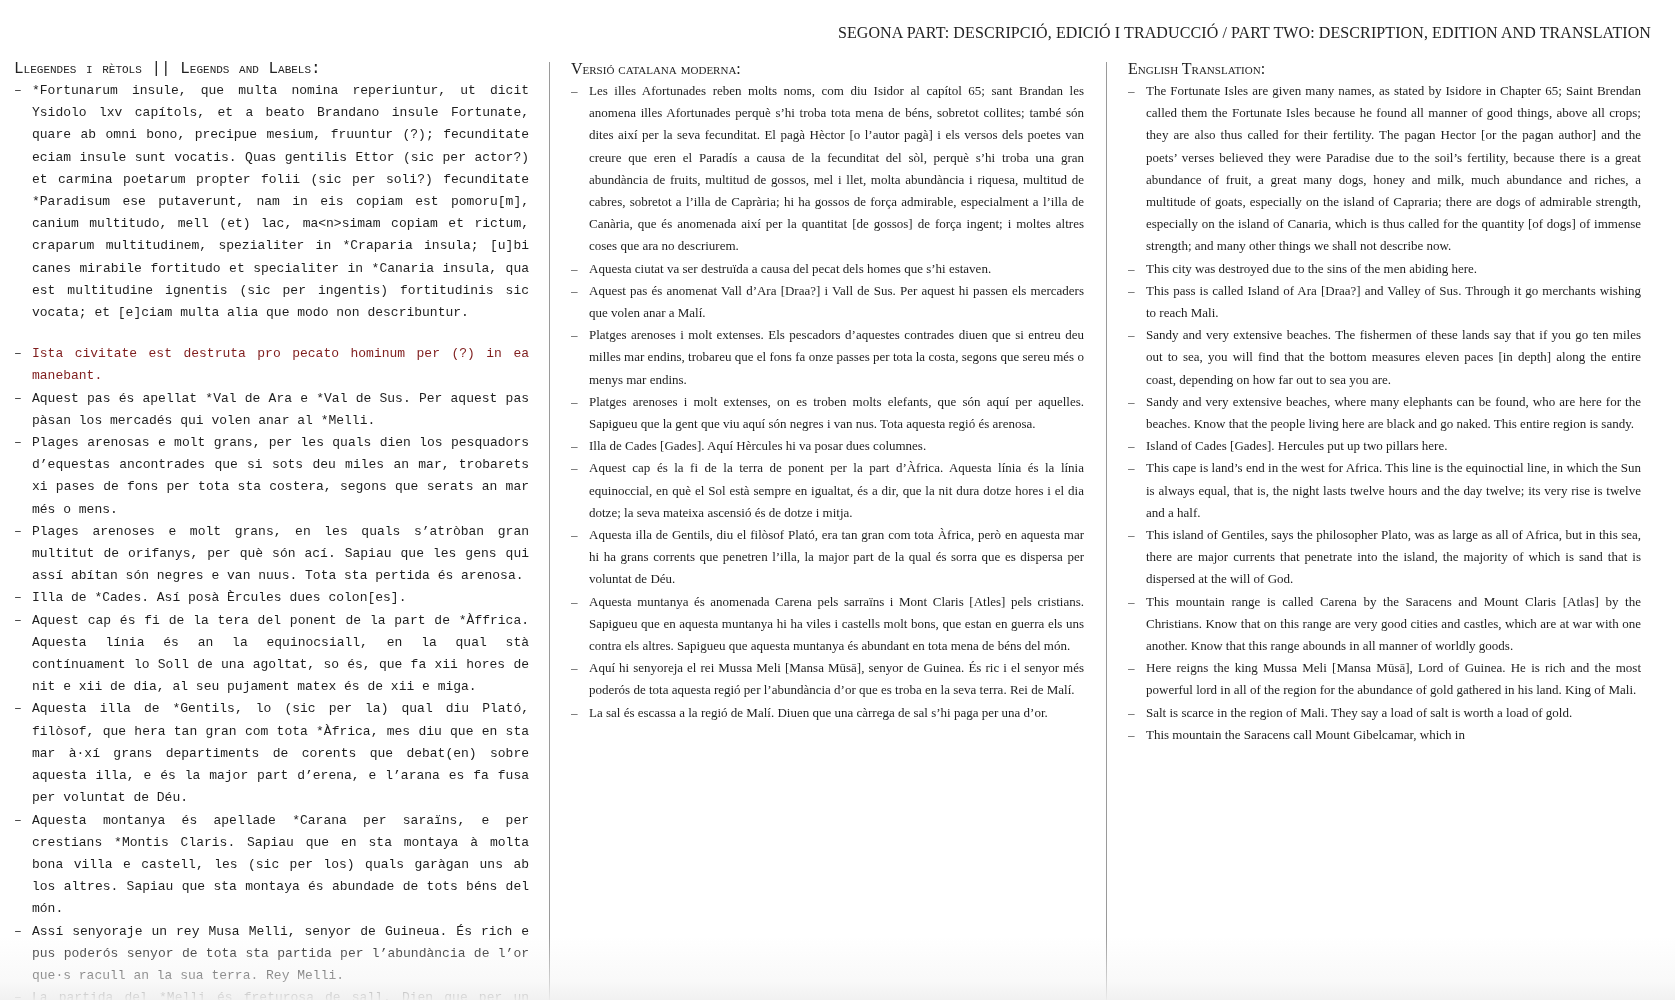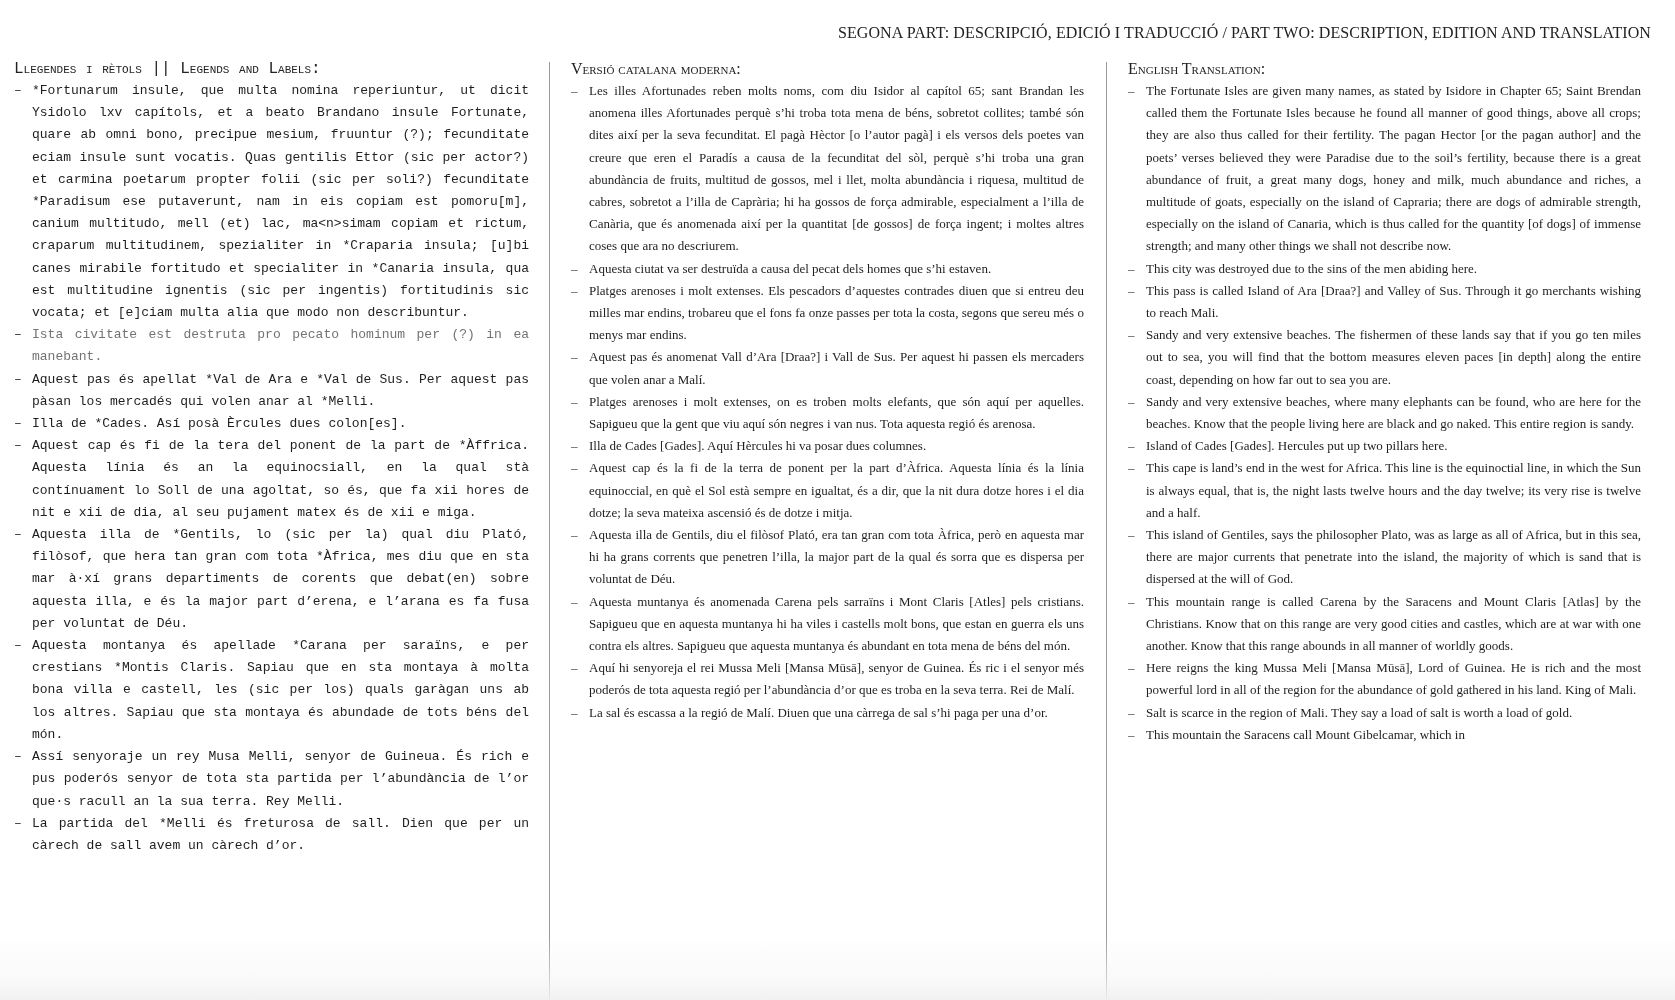--- a/index.html
+++ b/index.html
@@ -34,58 +34,60 @@
   }
   ul.entries { list-style: none; margin: 0; padding: 0; }
   ul.entries li {
     position: relative; padding-left: 18px;
     font-size: 13px; line-height: 22.2px; text-align: justify;
     hyphens: manual;
   }
   ul.entries li::before {
     content: "–"; position: absolute; left: 0; top: 0; color: #333;
   }
-  li.red { color: #737373; }
+  li.red { color: #7f1d1d; margin-top: 19px; }
   li.red::before { color: #333; }
   .fade {
     position: absolute; left: 0; bottom: 0; width: 1675px; height: 64px;
     background: linear-gradient(to bottom, rgba(255,255,255,0) 0%, rgba(245,245,245,0.6) 70%, rgba(240,240,240,0.95) 100%);
     pointer-events: none;
   }
 </style>
 </head>
 <body>
 
 <div class="running-head">Segona part: descripció, edició i traducció / Part two: description, edition and translation</div>
 
 <div class="columns">
   <div class="col col1">
     <div class="col-heading">Llegendes i rètols || Legends and Labels:</div>
     <ul class="entries">
         <li>*Fortunarum insule, que multa nomina reperiuntur, ut dicit Ysidolo lxv capítols, et a beato Brandano insule Fortunate, quare ab omni bono, precipue mesium, fruuntur (?); fecunditate eciam insule sunt vocatis. Quas gentilis Ettor (sic per actor?) et carmina poetarum propter folii (sic per soli?) fecunditate *Paradisum ese putaverunt, nam in eis copiam est pomoru[m], canium multitudo, mell (et) lac, ma&lt;n&gt;simam copiam et rictum, craparum multitudinem, spezialiter in *Craparia insula; [u]bi canes mirabile fortitudo et specialiter in *Canaria insula, qua est multitudine ignentis (sic per ingentis) fortitudinis sic vocata; et [e]ciam multa alia que modo non describuntur.</li>
         <li class="red">Ista civitate est destruta pro pecato hominum per (?) in ea manebant.</li>
         <li>Aquest pas és apellat *Val de Ara e *Val de Sus. Per aquest pas pàsan los mercadés qui volen anar al *Melli.</li>
+        <li>Plages arenosas e molt grans, per les quals dien los pesquadors d’equestas ancontrades que si sots deu miles an mar, trobarets xi pases de fons per tota sta costera, segons que serats an mar més o mens.</li>
+        <li>Plages arenoses e molt grans, en les quals s’atròban gran multitut de orifanys, per què són ací. Sapiau que les gens qui assí abítan són negres e van nuus. Tota sta pertida és arenosa.</li>
         <li>Illa de *Cades. Así posà Èrcules dues colon[es].</li>
         <li>Aquest cap és fi de la tera del ponent de la part de *Àffrica. Aquesta línia és an la equinocsiall, en la qual stà contínuament lo Soll de una agoltat, so és, que fa xii hores de nit e xii de dia, al seu pujament matex és de xii e miga.</li>
         <li>Aquesta illa de *Gentils, lo (sic per la) qual diu Plató, filòsof, que hera tan gran com tota *Àfrica, mes diu que en sta mar à·xí grans departiments de corents que debat(en) sobre aquesta illa, e és la major part d’erena, e l’arana es fa fusa per voluntat de Déu.</li>
         <li>Aquesta montanya és apellade *Carana per saraïns, e per crestians *Montis Claris. Sapiau que en sta montaya à molta bona villa e castell, les (sic per los) quals garàgan uns ab los altres. Sapiau que sta montaya és abundade de tots béns del món.</li>
         <li>Assí senyoraje un rey Musa Melli, senyor de Guineua. És rich e pus poderós senyor de tota sta partida per l’abundància de l’or que·s racull an la sua terra. Rey Melli.</li>
         <li>La partida del *Melli és freturosa de sall. Dien que per un càrech de sall avem un càrech d’or.</li>
       </ul>
   </div>
 
   <div class="divider div1"></div>
 
   <div class="col col2">
     <div class="col-heading">Versió catalana moderna:</div>
     <ul class="entries">
         <li>Les illes Afortunades reben molts noms, com diu Isidor al capítol 65; sant Brandan les anomena illes Afortunades perquè s’hi troba tota mena de béns, sobretot collites; també són dites així per la seva fecunditat. El pagà Hèctor [o l’autor pagà] i els versos dels poetes van creure que eren el Paradís a causa de la fecunditat del sòl, perquè s’hi troba una gran abundància de fruits, multitud de gossos, mel i llet, molta abundància i riquesa, multitud de cabres, sobretot a l’illa de Caprària; hi ha gossos de força admirable, especialment a l’illa de Canària, que és anomenada així per la quantitat [de gossos] de força ingent; i moltes altres coses que ara no descriurem.</li>
         <li>Aquesta ciutat va ser destruïda a causa del pecat dels homes que s’hi estaven.</li>
+        <li>Aquest pas és anomenat Vall d’Ara [Draa?] i Vall de Sus. Per aquest hi passen els mercaders que volen anar a Malí.</li>
         <li>Platges arenoses i molt extenses. Els pescadors d’aquestes contrades diuen que si entreu deu milles mar endins, trobareu que el fons fa onze passes per tota la costa, segons que sereu més o menys mar endins.</li>
-        <li>Aquest pas és anomenat Vall d’Ara [Draa?] i Vall de Sus. Per aquest hi passen els mercaders que volen anar a Malí.</li>
         <li>Platges arenoses i molt extenses, on es troben molts elefants, que són aquí per aquelles. Sapigueu que la gent que viu aquí són negres i van nus. Tota aquesta regió és arenosa.</li>
         <li>Illa de Cades [Gades]. Aquí Hèrcules hi va posar dues columnes.</li>
         <li>Aquest cap és la fi de la terra de ponent per la part d’Àfrica. Aquesta línia és la línia equinoccial, en què el Sol està sempre en igualtat, és a dir, que la nit dura dotze hores i el dia dotze; la seva mateixa ascensió és de dotze i mitja.</li>
         <li>Aquesta illa de Gentils, diu el filòsof Plató, era tan gran com tota Àfrica, però en aquesta mar hi ha grans corrents que penetren l’illa, la major part de la qual és sorra que es dispersa per voluntat de Déu.</li>
         <li>Aquesta muntanya és anomenada Carena pels sarraïns i Mont Claris [Atles] pels cristians. Sapigueu que en aquesta muntanya hi ha viles i castells molt bons, que estan en guerra els uns contra els altres. Sapigueu que aquesta muntanya és abundant en tota mena de béns del món.</li>
         <li>Aquí hi senyoreja el rei Mussa Meli [Mansa Mūsā], senyor de Guinea. És ric i el senyor més poderós de tota aquesta regió per l’abundància d’or que es troba en la seva terra. Rei de Malí.</li>
         <li>La sal és escassa a la regió de Malí. Diuen que una càrrega de sal s’hi paga per una d’or.</li>
       </ul>
   </div>
 

